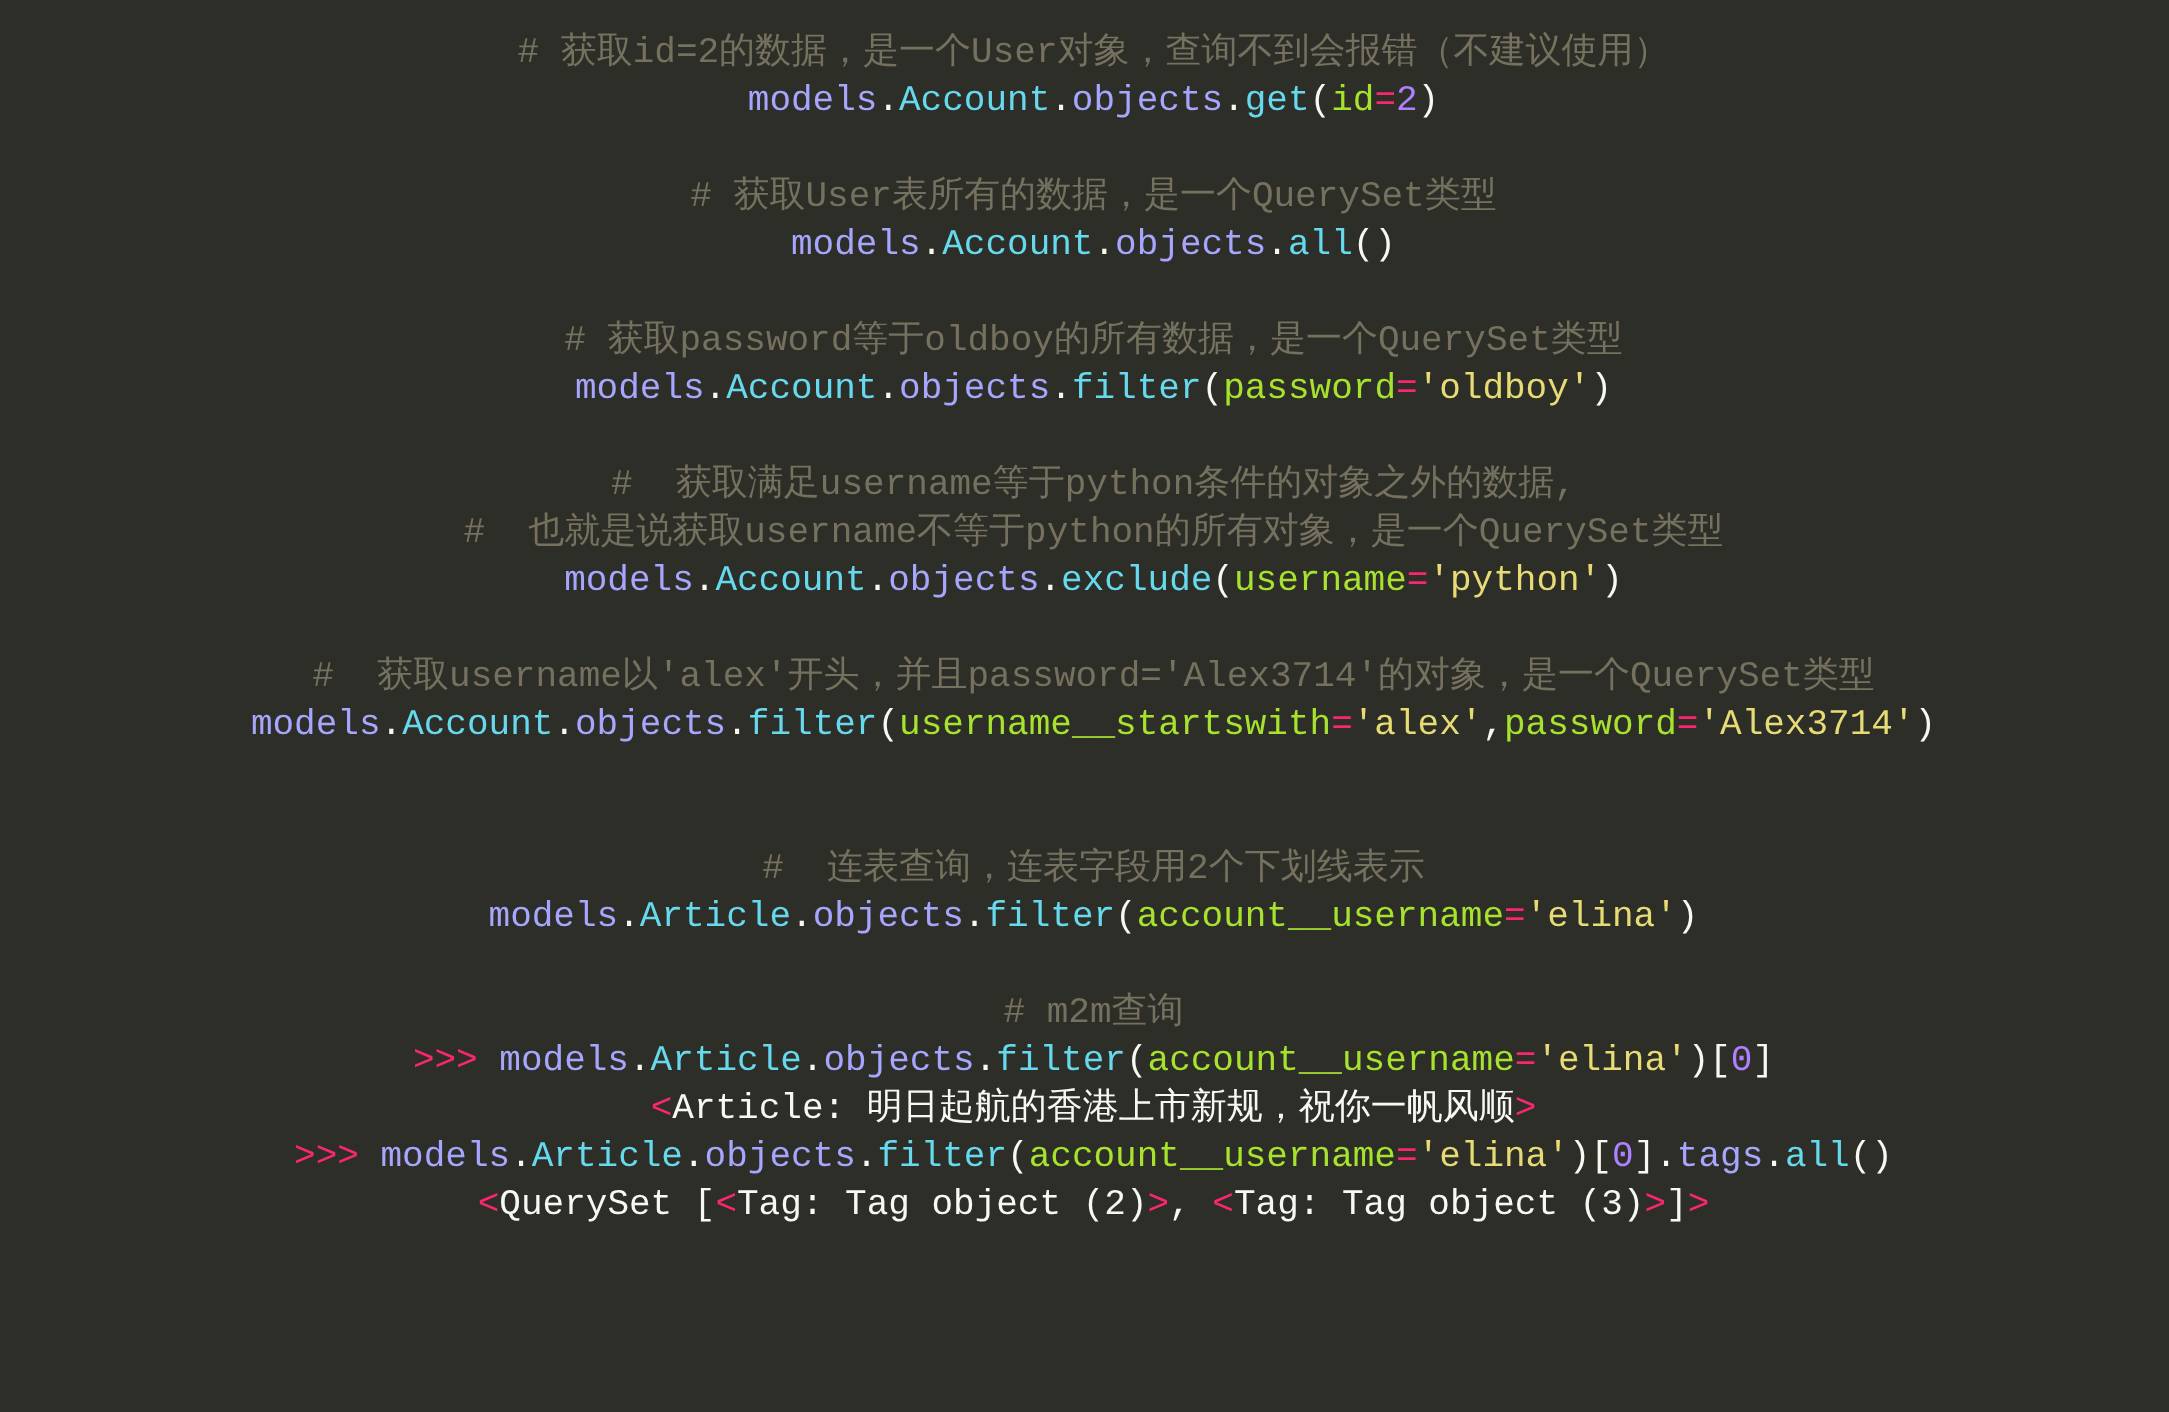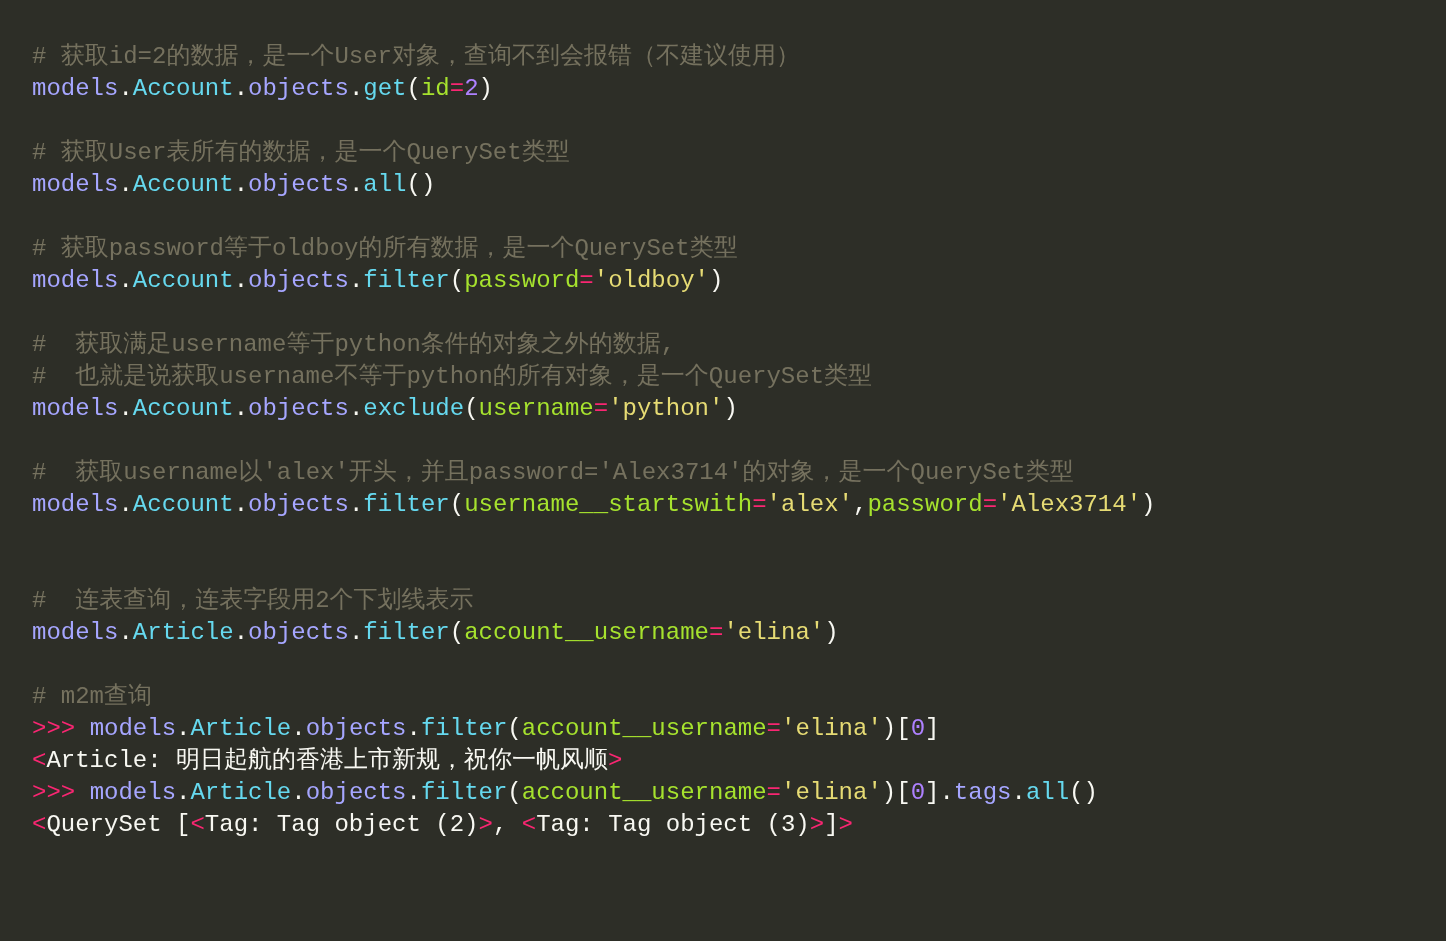--- a/index.html
+++ b/index.html
@@ -1,25 +1,26 @@
 <!DOCTYPE html>
 <html><head>
 <meta charset="utf-8">
 <style>
   html,body{margin:0;padding:0;background:#000;}
   .frame{
     background:#2d2e27;
     width:1446px;height:941px;
     box-sizing:border-box;
-    padding:41px 20px 20px 32px;
+    padding:20px 20px 20px 32px;
     font-family:"Menlo","Consolas","Courier New",monospace;
     font-size:24px;
     line-height:32px;
     white-space:pre;
     color:#f8f8f2;
+    text-align:center;
   }
   .cmt{color:#75715e;}
   .nm{color:#a6a6ff;}  
   .cls{color:#66d9ef;}  
   .fn{color:#66d9ef;}   
   .kw{color:#a6e22e;}   
   .op{color:#f92672;}   
   .str{color:#e6db74;}  
   .num{color:#ae81ff;}  
   .pl{color:#f8f8f2;}   

